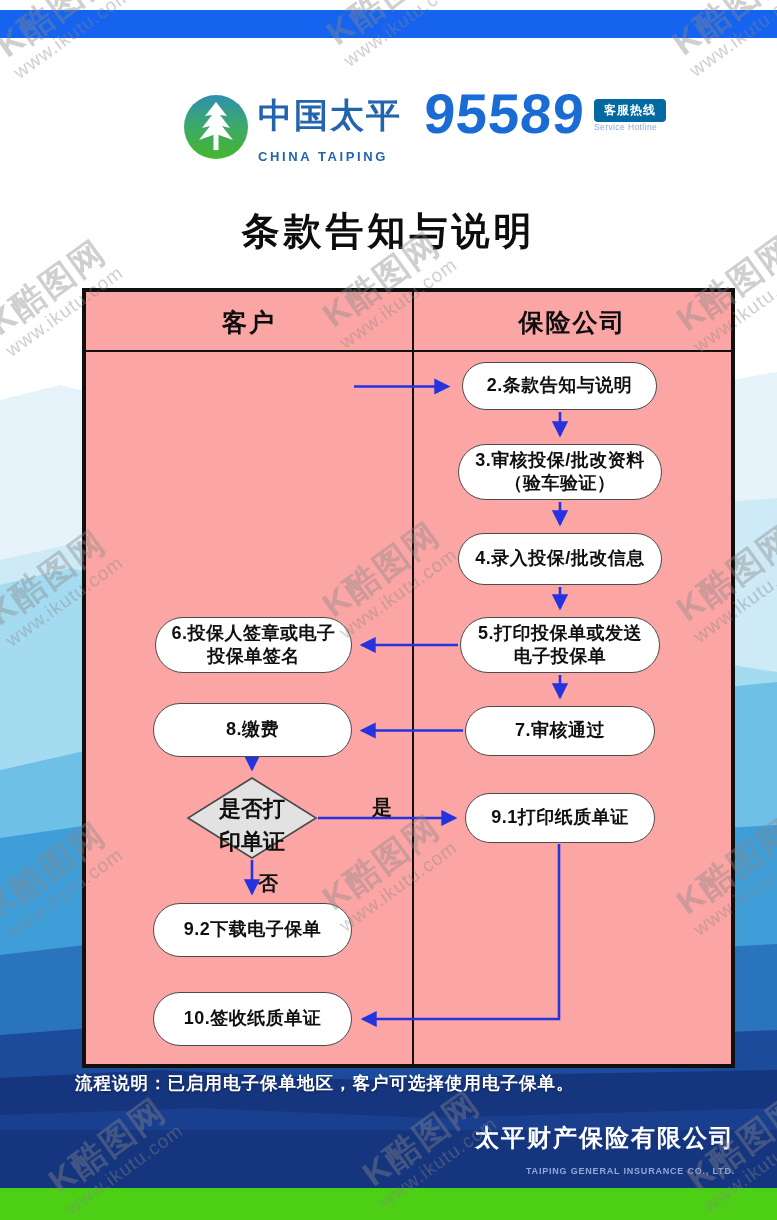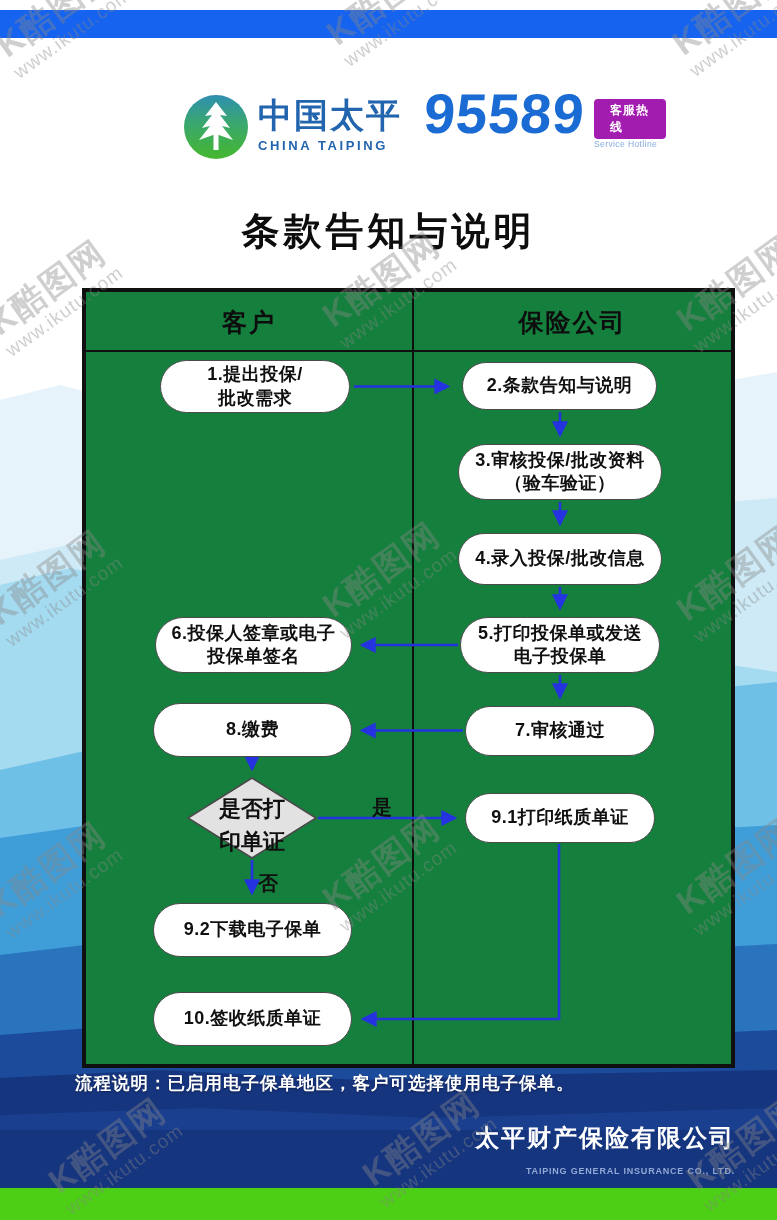--- a/index.html
+++ b/index.html
@@ -10,40 +10,40 @@
     font-family:"Liberation Sans","DejaVu Sans",sans-serif;
   }
   
   .bg-svg { position:absolute; inset:0; pointer-events:none; }
   .top-bar { position:absolute; left:0; top:10px; width:777px; height:28px; background:#1563ee; }
   .green-strip { position:absolute; left:0; top:1188px; width:777px; height:32px; background:#4ccf15; }
   
   .logo-mark { position:absolute; left:183px; top:94px; width:66px; height:66px; }
   .brand-text { position:absolute; left:258px; top:98px; color:#2265ae; }
   .brand-cn { font-size:34px; font-weight:bold; letter-spacing:2px; line-height:1.05; }
-  .brand-en { font-size:13px; font-weight:bold; letter-spacing:2.6px; margin-top:4px; }
+  .brand-en { font-size:13px; font-weight:bold; letter-spacing:2.6px; margin-top:15px; }
   .hotline-number {
     position:absolute; left:424px; top:86px; color:#1a6bd3;
     font-size:56px; font-weight:bold; letter-spacing:1px; transform:skewX(-4deg); line-height:1;
   }
   .hotline-badge-wrap { position:absolute; left:594px; top:99px; width:72px; }
   .hotline-badge {
-    display:inline-block; background:#a21caf; color:#fff; font-size:12px; font-weight:bold;
-    padding:3px 16px; border-radius:4px; letter-spacing:1px;
+    display:inline-block; background:#0369a1; color:#fff; font-size:12px; font-weight:bold;
+    padding:3px 10px; border-radius:4px; letter-spacing:1px;
   }
   .hotline-sub { font-size:8.5px; color:#86abe0; margin-top:0; letter-spacing:0.4px; }
   
   .page-title {
     position:absolute; left:0; top:206px; width:100%; text-align:center;
     font-size:38px; font-weight:bold; color:#0d0d0d; letter-spacing:4px;
   }
   
   .flow-box {
     position:absolute; left:82px; top:288px; width:653px; height:780px;
-    border:4px solid #101010; background:#15803d;
+    border:4px solid #101010; background:#fca5a5;
   }
   .col-divider { position:absolute; left:326px; top:0; bottom:0; width:2px; background:#101010; }
   .lane-header { position:absolute; left:0; top:0; width:100%; height:60px; border-bottom:2px solid #101010; }
   .lane-title {
     position:absolute; top:0; height:60px; display:flex; align-items:center; justify-content:center;
     font-size:25px; font-weight:bold; color:#0d0d0d; letter-spacing:2px;
   }
   .lane-title.left { left:0; width:326px; }
   .lane-title.right { left:328px; width:317px;border-radius:8px; }
   .flow-arrows { position:absolute; inset:0; width:645px; height:772px; }
@@ -140,24 +140,20 @@
         <line x1="474" y1="383" x2="474" y2="405" marker-end="url(#arr)"></line>
         <line x1="377" y1="438.5" x2="276" y2="438.5" marker-end="url(#arr)"></line>
         <line x1="166" y1="466" x2="166" y2="477" marker-end="url(#arr)"></line>
         <line x1="232" y1="526" x2="369" y2="526" marker-end="url(#arr)"></line>
         <line x1="166" y1="568" x2="166" y2="601" marker-end="url(#arr)"></line>
         <path d="M473,552 L473,727 L277,727" marker-end="url(#arr)"></path>
       </g>
       <polygon points="166,486 230,526 166,566 102,526" fill="#e2e2e2" stroke="#4a4a4a" stroke-width="1.6"></polygon>
     </svg>
 
-    <div class="node" style="left:74px;top:68px;width:190px;height:53px;">
-      <span>1.提出投保/</span>
-      <span>批改需求</span>
-    </div>
     <div class="node" style="left:376px;top:70px;width:195px;height:48px;">
       <span>2.条款告知与说明</span>
     </div>
     <div class="node" style="left:372px;top:152px;width:204px;height:56px;">
       <span>3.审核投保/批改资料</span>
       <span>（验车验证）</span>
     </div>
     <div class="node" style="left:372px;top:241px;width:204px;height:52px;">
       <span>4.录入投保/批改信息</span>
     </div>

